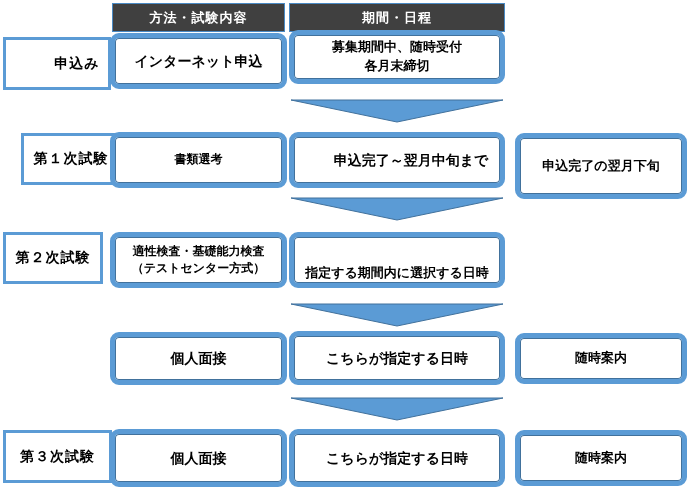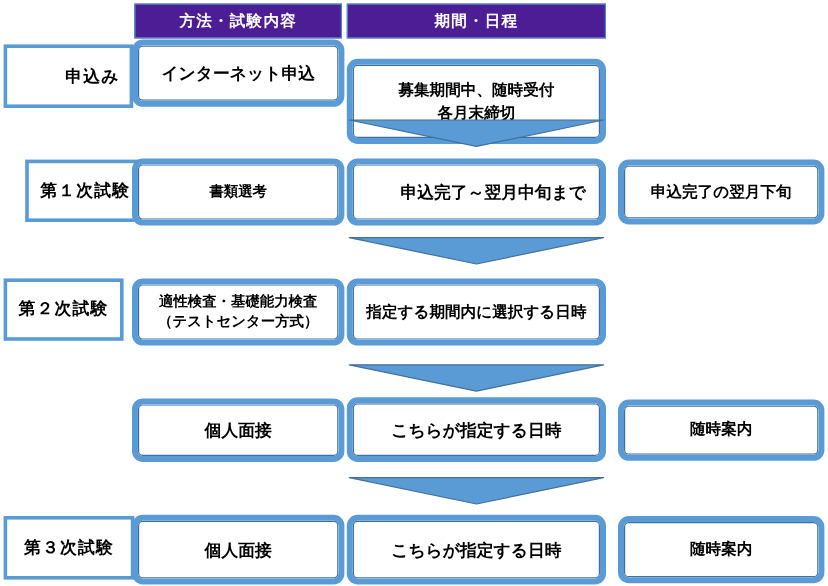--- a/index.html
+++ b/index.html
@@ -11,21 +11,21 @@
   .canvas {
     position: relative;
     width: 690px;
     height: 488px;
     background: #ffffff;
     overflow: hidden;
   }
   .abs { position: absolute; box-sizing: border-box; }
 
   .col-header {
-    background: #4c1d95;
+    background: #404040;
     border: 1px solid #4A8AC4;
     color: #ffffff;
     font-weight: bold;
     font-size: 13px;
     display: flex;
     align-items: center;
     justify-content: center;
     letter-spacing: 1px;
   }
 
@@ -66,50 +66,50 @@
 
 <div class="canvas">
 
   <div class="abs col-header" style="left:112px; top:3px; width:173px; height:29px;">方法・試験内容</div>
   <div class="abs col-header" style="left:289px; top:3px; width:216px; height:29px;">期間・日程</div>
 
   <div class="abs stage-box" style="left:3px; top:37px; width:108px; height:53px;padding-left:40px;">申込み</div>
   <div class="abs content-box fs14" style="left:110px; top:33px; width:177px; height:56px;">
     <span>インターネット申込</span>
   </div>
-  <div class="abs content-box fs13" style="left:289px; top:49px; width:216px; height:71px;">
+  <div class="abs content-box fs13" style="left:289px; top:30px; width:216px; height:54px;">
     <span>募集期間中、随時受付</span>
     <span>各月末締切</span>
   </div>
 
   <svg class="abs down-arrow" style="left:289px; top:99px;" width="216" height="24" viewBox="0 0 216 24">
     <polygon points="2,1 214,1 108,23" fill="#5B9BD5" stroke="#41719C" stroke-width="1" stroke-linejoin="round"></polygon>
   </svg>
 
   <div class="abs stage-box" style="left:3px; top:133px; width:100px; height:52px;margin-left:18px;">第１次試験</div>
   <div class="abs content-box fs12" style="left:110px; top:132px; width:177px; height:56px;">
     <span>書類選考</span>
   </div>
   <div class="abs content-box fs14" style="left:289px; top:132px; width:216px; height:56px;padding-left:28px;">
     <span>申込完了～翌月中旬まで</span>
   </div>
-  <div class="abs content-box fs13" style="left:515px; top:133px; width:172px; height:54px;">
+  <div class="abs content-box fs13" style="left:515px; top:133px; width:172px; height:66px;">
     <span>申込完了の翌月下旬</span>
   </div>
 
   <svg class="abs down-arrow" style="left:289px; top:197px;" width="216" height="24" viewBox="0 0 216 24">
     <polygon points="2,1 214,1 108,23" fill="#5B9BD5" stroke="#41719C" stroke-width="1" stroke-linejoin="round"></polygon>
   </svg>
 
   <div class="abs stage-box" style="left:3px; top:232px; width:100px; height:52px;">第２次試験</div>
   <div class="abs content-box fs12" style="left:110px; top:232px; width:177px; height:56px;">
     <span>適性検査・基礎能力検査</span>
     <span>（テストセンター方式）</span>
   </div>
-  <div class="abs content-box fs13" style="left:289px; top:232px; width:216px; height:56px;">
+  <div class="abs content-box fs13" style="left:289px; top:232px; width:216px; height:56px;justify-content:flex-end;">
     <span>指定する期間内に選択する日時</span>
   </div>
 
   <svg class="abs down-arrow" style="left:289px; top:303px;" width="216" height="24" viewBox="0 0 216 24">
     <polygon points="2,1 214,1 108,23" fill="#5B9BD5" stroke="#41719C" stroke-width="1" stroke-linejoin="round"></polygon>
   </svg>
 
   <div class="abs content-box fs14" style="left:110px; top:332px; width:177px; height:53px;">
     <span>個人面接</span>
   </div>

